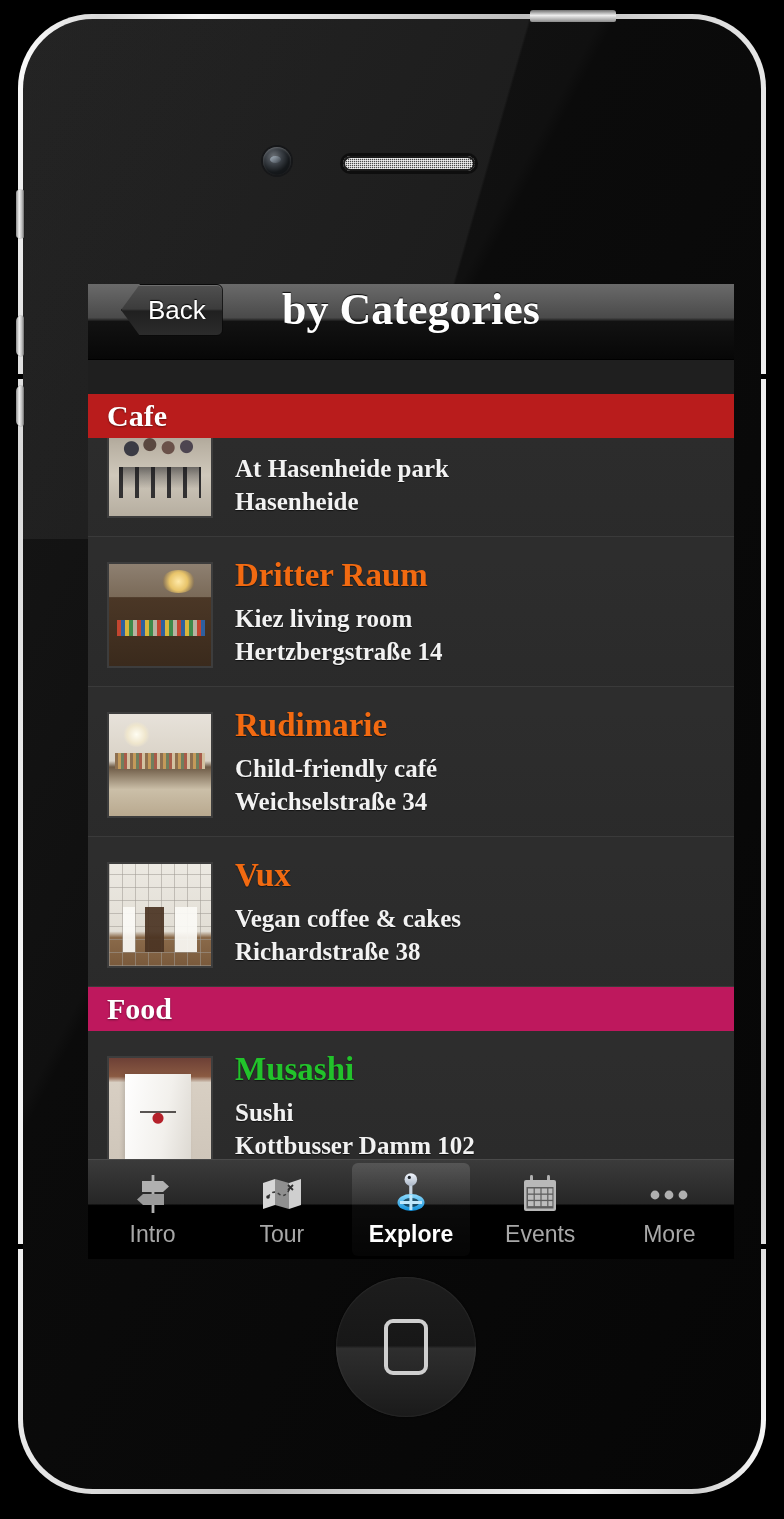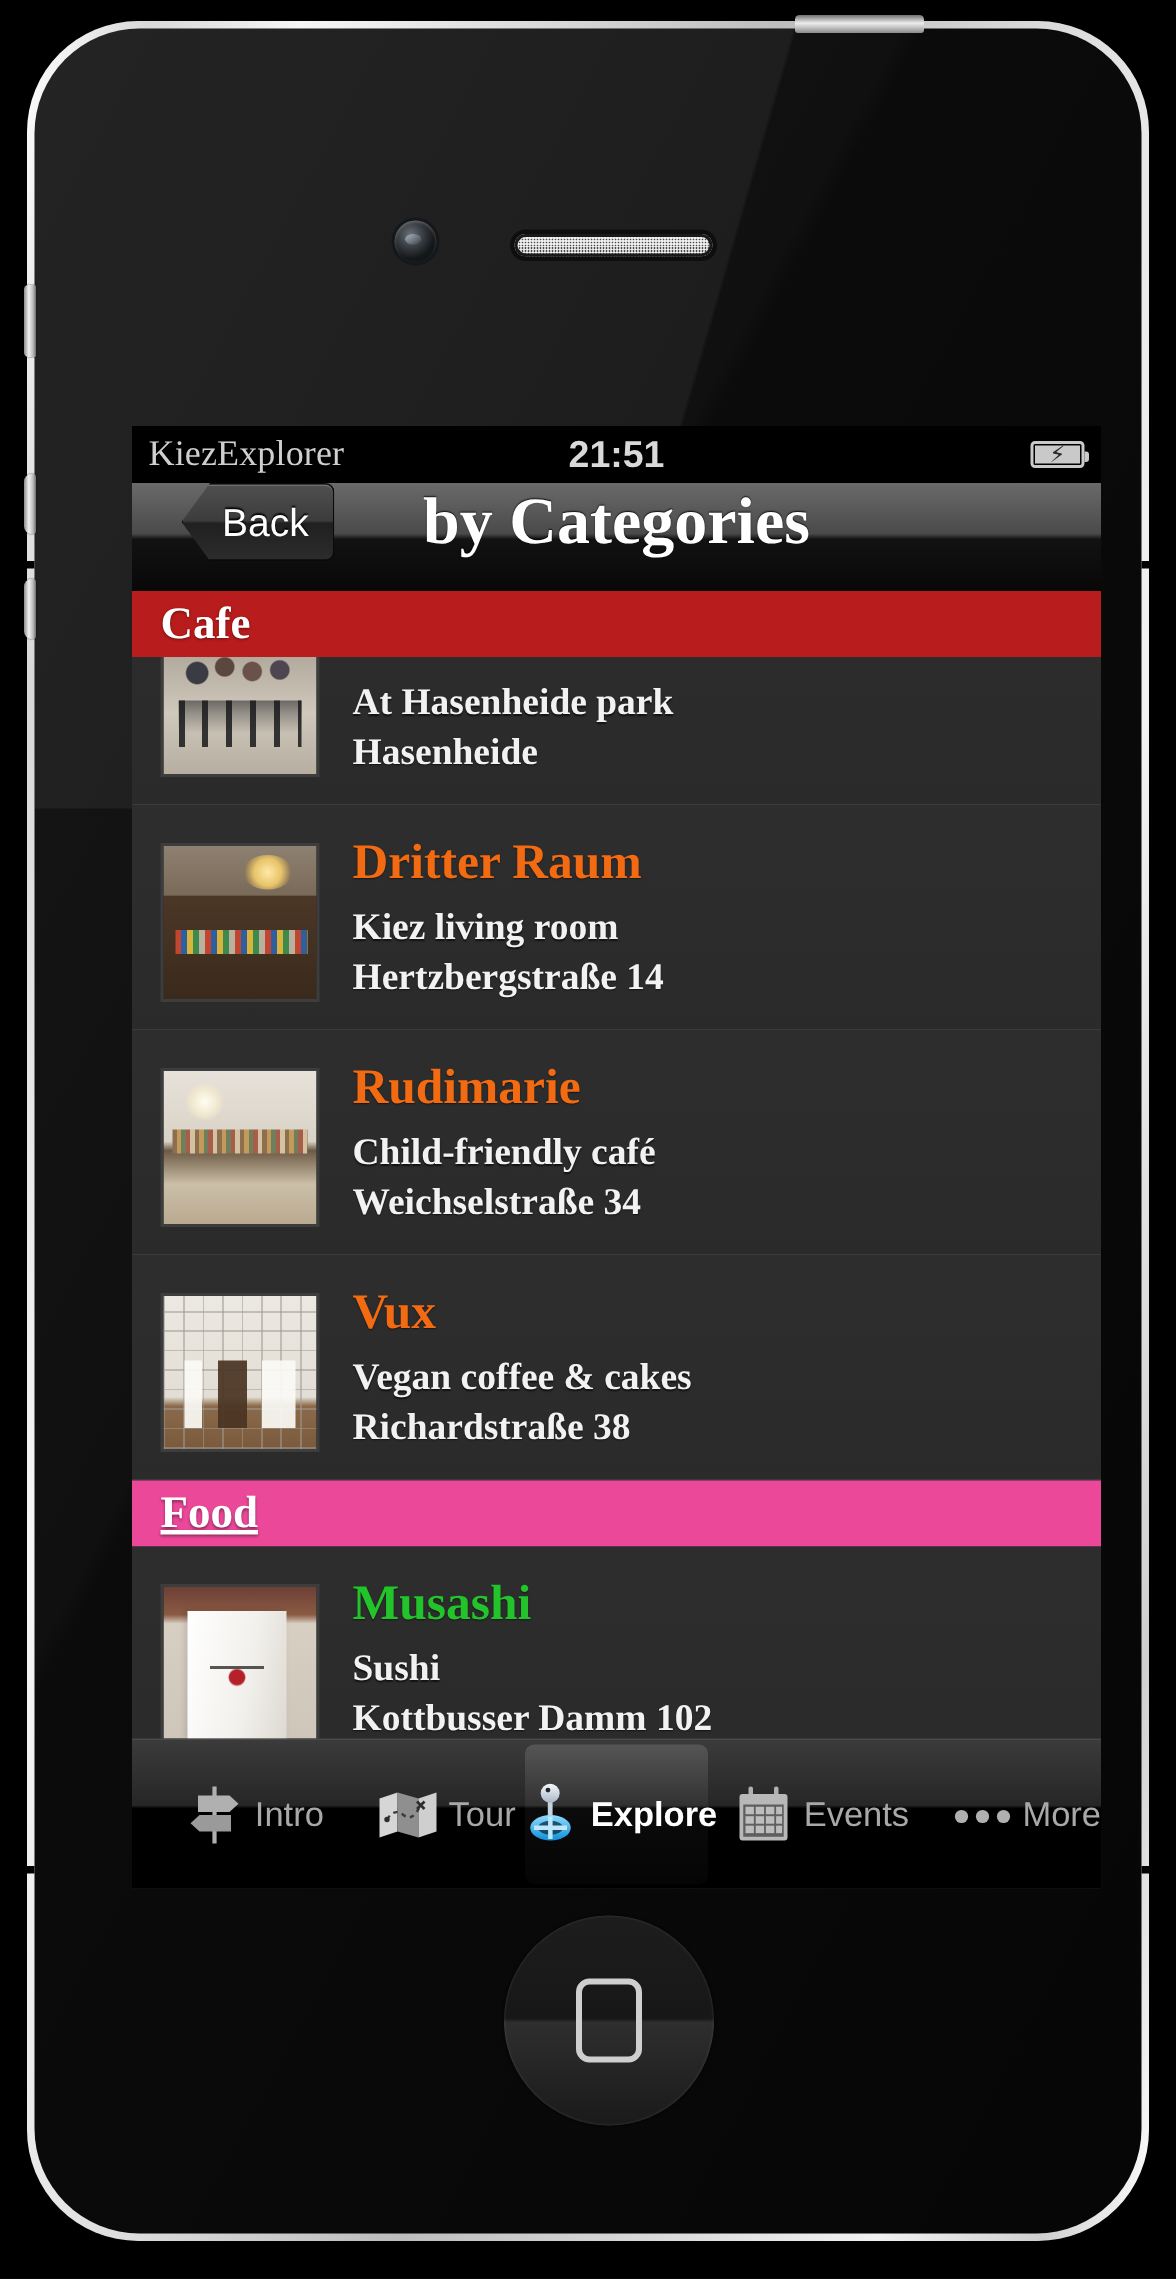--- a/index.html
+++ b/index.html
@@ -224,22 +224,22 @@
 
   
   #tab-bar {
     position: absolute; left: 0; right: 0; bottom: 0;
     height: 100px;
     background: linear-gradient(180deg,#3b3b3b 0%,#262626 44%,#000 46%,#000 100%);
     border-top: 1px solid #4a4a4a;
     display: flex;
   }
   .tab-item {
-    flex: 1; display: flex; flex-direction: row;
-    align-items: center; justify-content: flex-end;
+    flex: 1; display: flex; flex-direction: column;
+    align-items: center; justify-content: center;
     gap: 4px;
     position: relative;
   }
   .tab-item.selected::before {
     content:""; position:absolute; left:6px; right:6px; top:3px; bottom:3px;
     background: linear-gradient(180deg,rgba(255,255,255,.14),rgba(255,255,255,.05) 44%,rgba(255,255,255,.045) 46%,rgba(255,255,255,.02));
     border-radius: 6px;
   }
   .tab-icon { height: 46px; width: 46px; position: relative; z-index:2; display:flex; align-items:center; justify-content:center;}
   .tab-label {
@@ -333,30 +333,20 @@
     <div class="band-slit" style="left:-1px;top:1230px"></div>
     <div class="band-slit" style="right:-1px;top:1230px"></div>
 
     <div id="phone-body">
       <div id="glass-sheen"></div>
       <div id="camera"></div>
       <div id="speaker"></div>
 
       <div id="screen">
 
-        <div id="status-bar">
-          <div id="status-app-name">KiezExplorer</div>
-          <div id="status-clock">21:51</div>
-          <div id="status-right">
-            <div class="battery">
-              <div class="battery-fill"></div>
-              <span class="bolt">⚡</span>
-            </div>
-          </div>
-        </div>
 
         <div id="nav-bar">
           <div id="back-button">Back</div>
           <div id="nav-title">by Categories</div>
         </div>
 
         <div id="list-area">
             <div class="list-row" style="margin-top: -52px;">
               <div class="row-thumb" style="margin-top: 52px;">
                 <div class="ph ph-terrace"></div>
@@ -390,21 +380,21 @@
             <div class="list-row">
               <div class="row-thumb">
                 <div class="ph ph-chairs"></div>
               </div>
               <div class="row-text">
                 <div class="row-title" style="color: rgb(242, 106, 17);">Vux</div>
                 <div class="row-sub1">Vegan coffee &amp; cakes</div>
                 <div class="row-sub2">Richardstraße 38</div>
               </div>
             </div>
-            <div class="section-header" style="background: #ec4899; text-decoration: underline;">Food</div>
+            <div class="section-header" style="background: #be185d;">Food</div>
             <div class="list-row">
               <div class="row-thumb">
                 <div class="ph ph-apron"></div>
               </div>
               <div class="row-text">
                 <div class="row-title" style="color: rgb(34, 195, 43);">Musashi</div>
                 <div class="row-sub1">Sushi</div>
                 <div class="row-sub2">Kottbusser Damm 102</div>
               </div>
             </div>

